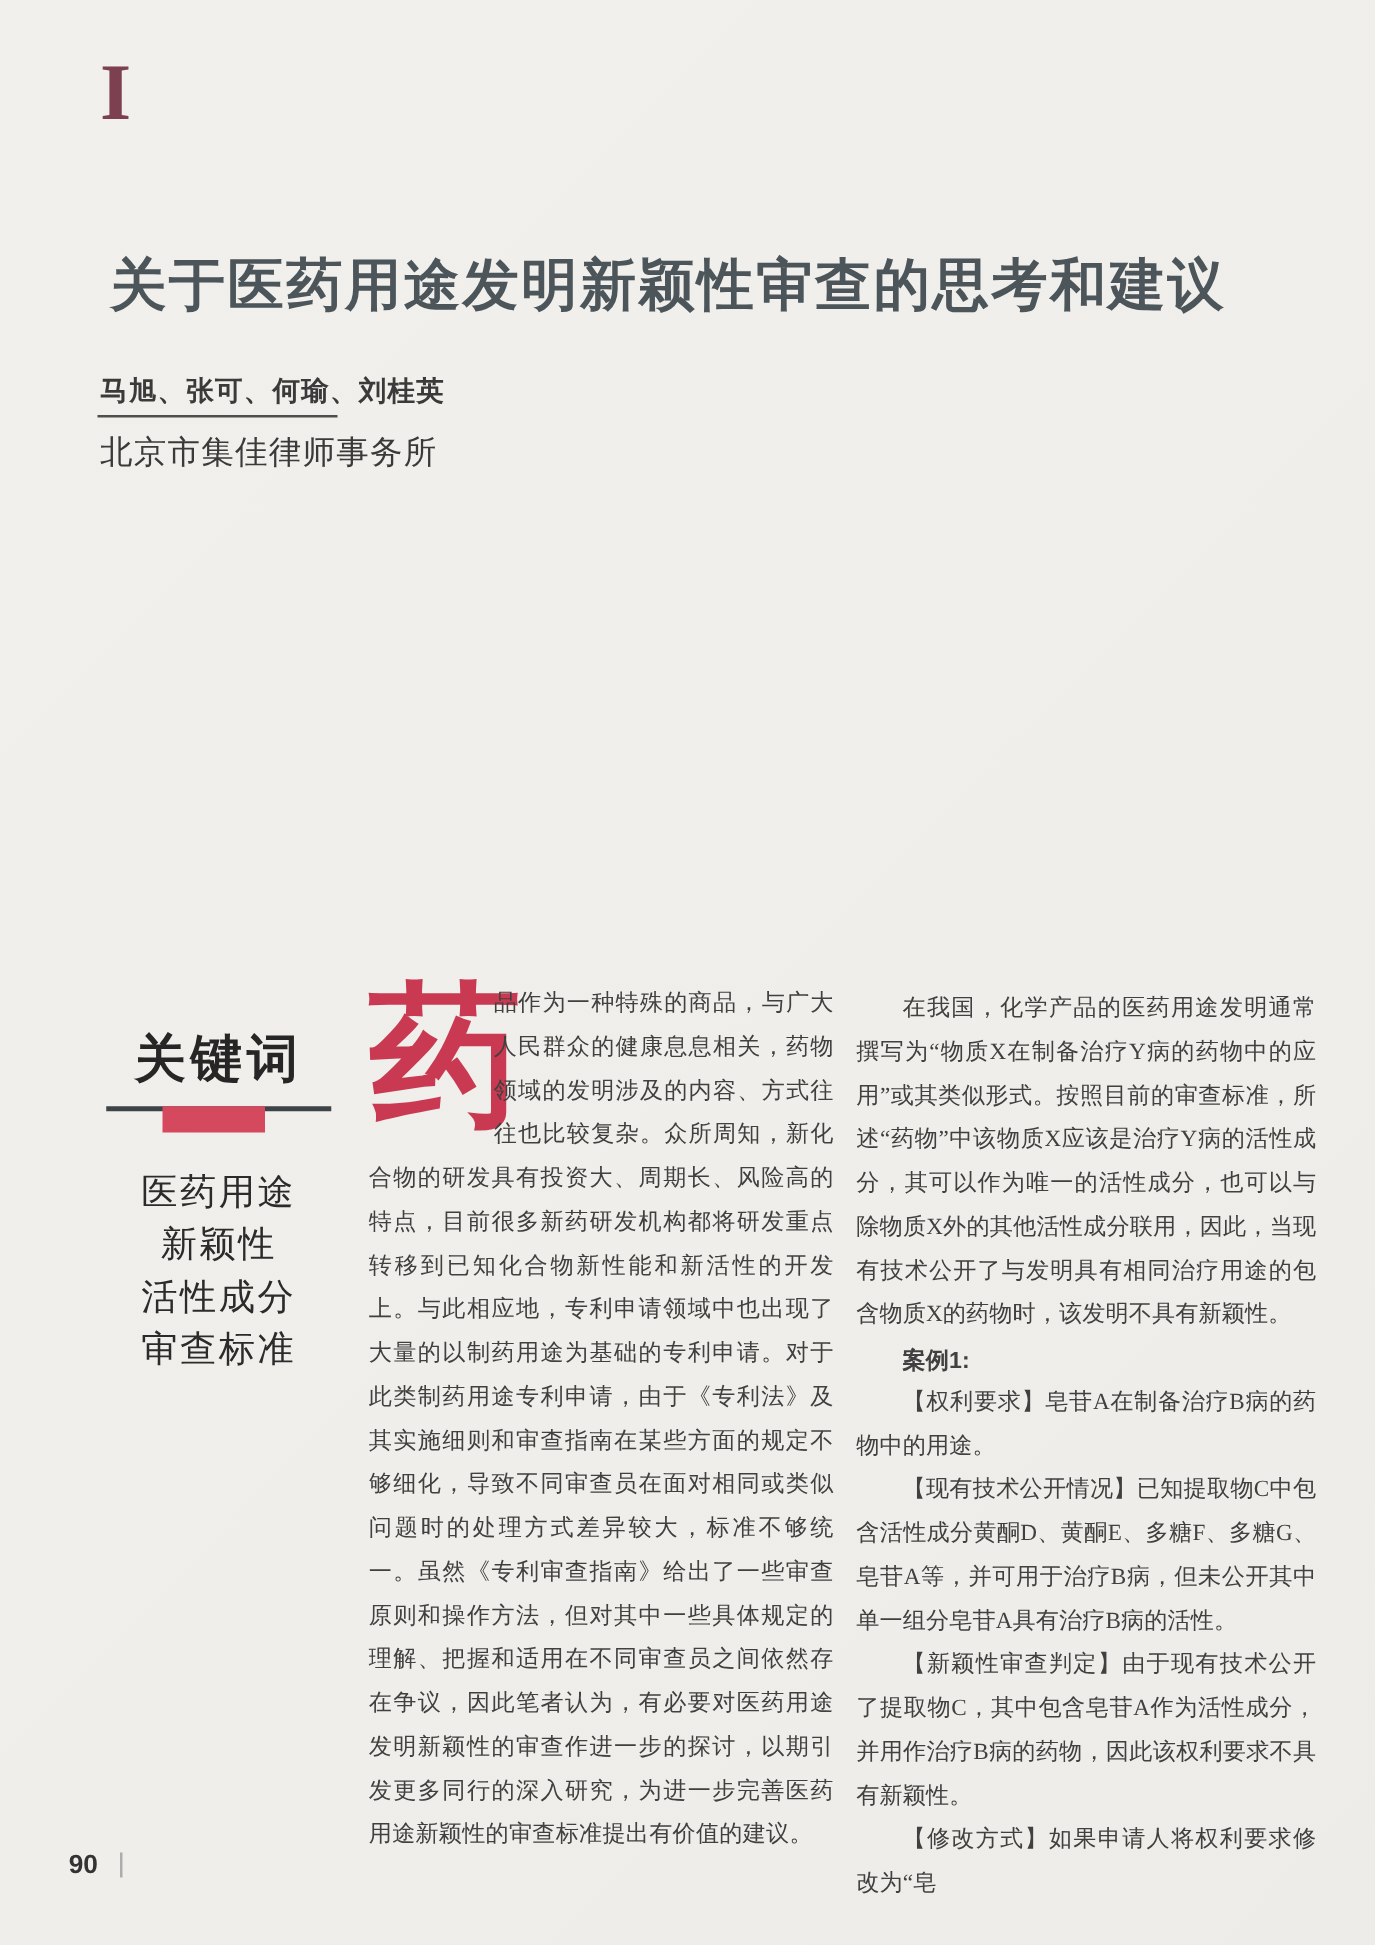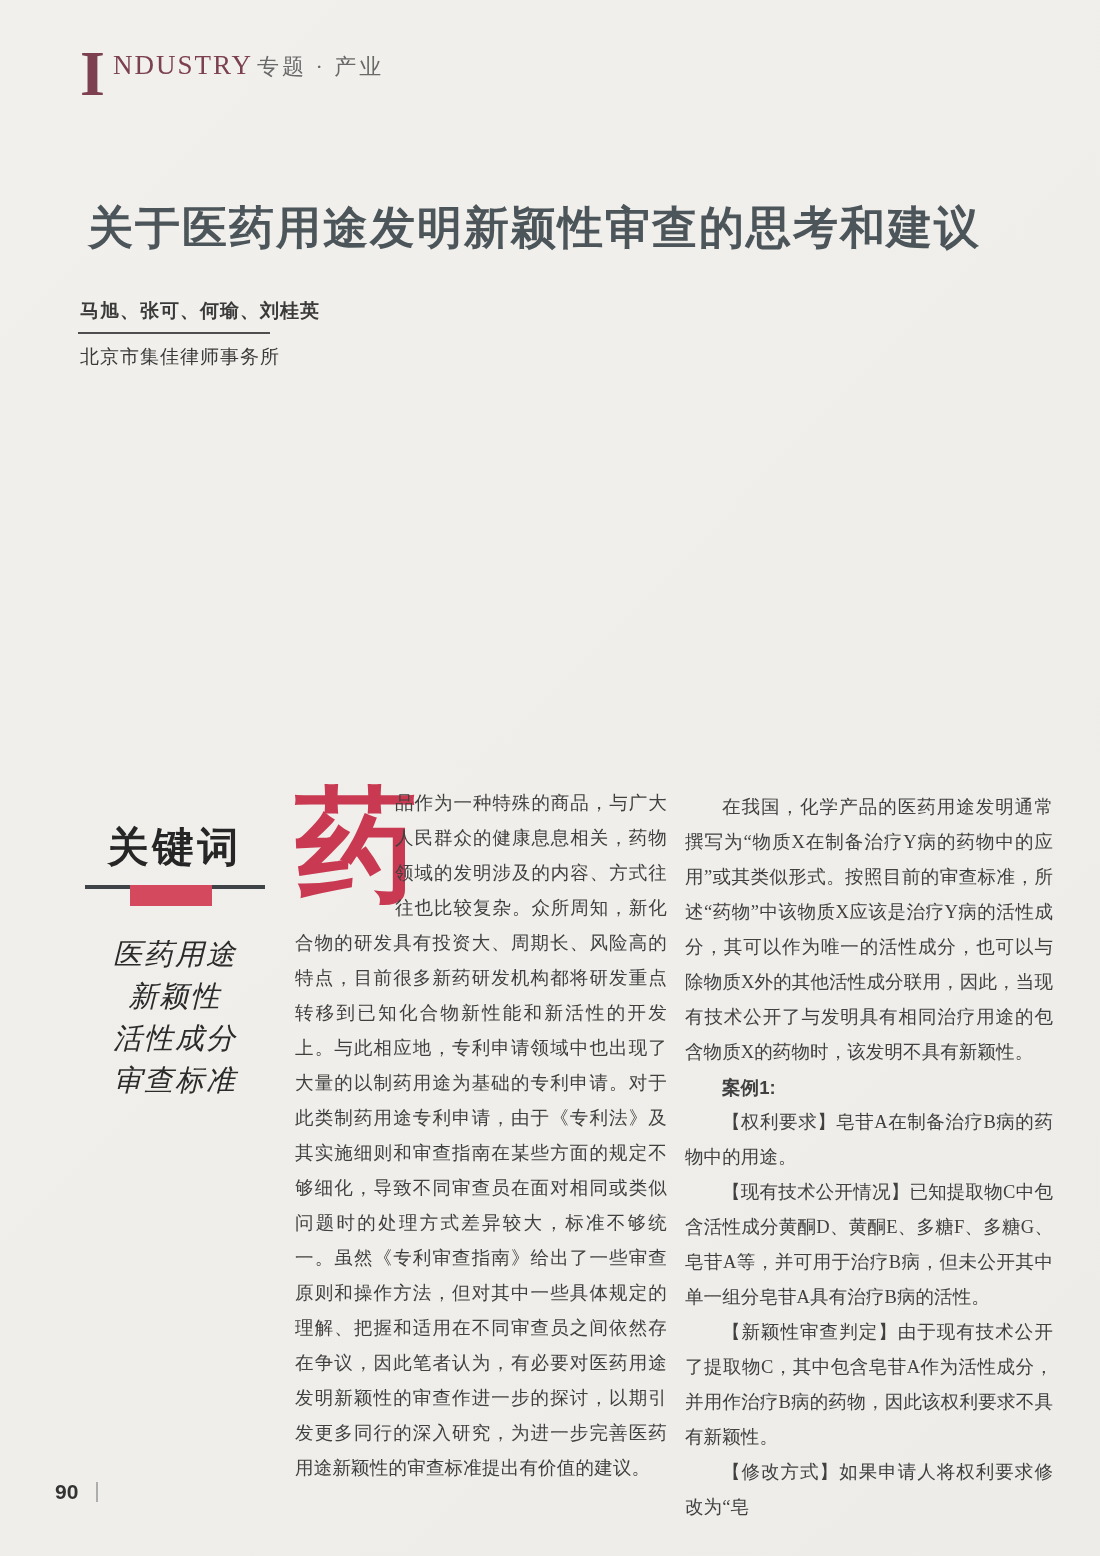--- a/index.html
+++ b/index.html
@@ -17,34 +17,34 @@
   .masthead-word{font-family:"Liberation Serif","DejaVu Serif",serif;
        font-size:27px;line-height:26px;color:#7c4050;letter-spacing:2px;}
   .masthead-sub{font-size:22px;line-height:26px;color:#696969;margin-top:2px;letter-spacing:3px;}
 
   
   .title{position:absolute;left:78px;top:188px;width:960px;margin:10px;
        font-family:"Liberation Sans","DejaVu Sans",sans-serif;
        font-size:45px;line-height:60px;font-weight:800;color:#4c5559;letter-spacing:2px;}
   .authors{position:absolute;left:80px;top:298px;
        font-family:"Liberation Sans","DejaVu Sans",sans-serif;
-       font-size:19px;color:#3a3a3a;font-weight:600;letter-spacing:1px;text-align:center;}
+       font-size:22px;color:#3a3a3a;font-weight:600;letter-spacing:1px;text-align:center;}
   .author-rule{position:absolute;left:78px;top:332px;width:192px;height:2px;background:#4e4e4e;}
   .affiliation{position:absolute;left:80px;top:344px;
        font-family:"Liberation Sans","DejaVu Sans",sans-serif;
-       font-size:19px;color:#3a3a3a;font-weight:500;letter-spacing:1px;}
+       font-size:26px;color:#3a3a3a;font-weight:500;letter-spacing:1px;}
 
   
   .keywords{position:absolute;left:85px;top:790px;width:180px;text-align:center;}
   .kw-heading{font-size:41px;font-weight:700;color:#262626;letter-spacing:4px;margin-top:30px;}
   .kw-rule{position:relative;height:22px;margin-top:10px;}
   .kw-rule-line{position:absolute;left:0;top:0;width:100%;height:4px;background:#3d4347;}
   .kw-rule-red{position:absolute;left:45px;top:0;width:82px;height:21px;background:#d5495f;}
   .kw-list{margin-top:26px;}
-  .kw-item{font-size:29px;line-height:42px;color:#2b2b2b;font-weight:500;letter-spacing:2px;font-style:italic;}
+  .kw-item{font-size:29px;line-height:42px;color:#2b2b2b;font-weight:500;letter-spacing:2px;}
 
   
   .col-mid{position:absolute;left:295px;top:786px;width:372px;}
   .intro{margin:0;font-size:18.5px;line-height:35px;text-align:justify;color:#404040;letter-spacing:0.2px;}
   .dropcap{float:left;width:88px;height:103px;margin:6px 12px 0 0;
        font-size:122px;line-height:108px;color:#c93a52;font-weight:600;
        text-align:center;overflow:visible;}
 
   
   .col-right{position:absolute;left:685px;top:790px;width:368px;}
@@ -61,24 +61,20 @@
   .page-number{font-size:21px;color:#333;font-weight:600;}
   .footer-bar{display:inline-block;width:1.5px;height:20px;background:#adadad;margin-left:18px;}
 </style>
 </head>
 <body>
 
 <div class="page">
 
   <header class="masthead">
     <span class="masthead-initial">I</span>
-    <span class="masthead-right">
-      <span class="masthead-word">NDUSTRY</span>
-      <span class="masthead-sub">专题 · 产业</span>
-    </span>
   </header>
 
   <h1 class="title">关于医药用途发明新颖性审查的思考和建议</h1>
 
   <div class="authors">马旭、张可、何瑜、刘桂英</div>
   <div class="author-rule"></div>
   <div class="affiliation">北京市集佳律师事务所</div>
 
   <aside class="keywords">
     <div class="kw-heading">关键词</div>

